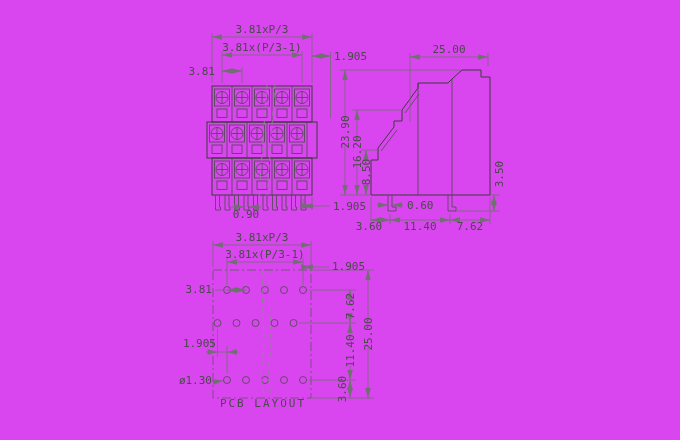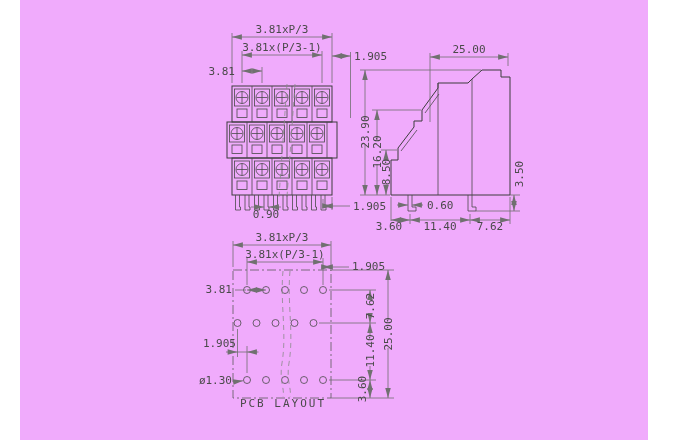--- a/index.html
+++ b/index.html
@@ -1,16 +1,16 @@
 <!DOCTYPE html>
 <html><head>
 <meta charset="utf-8">
 <style>
   html,body{margin:0;padding:0;background:#ffffff;}
-  .stage{width:628px;height:440px;background:#f0abfc;position:relative;overflow:hidden;margin-left:20px;}
+  .stage{width:680px;height:440px;background:#d946ef;position:relative;overflow:hidden;}
   .obj{fill:none;stroke:#3d3d3d;stroke-width:1;}
   .obj2{fill:none;stroke:#4a4a4a;stroke-width:.8;}
   .dim{fill:none;stroke:#707070;stroke-width:.8;}
   .brk{fill:none;stroke:#8a8a8a;stroke-width:.8;stroke-dasharray:5 4;}
   .phantom{fill:none;stroke:#5a5a5a;stroke-width:.8;stroke-dasharray:9 3 2 3;}
   .dimtxt{font-family:"DejaVu Sans Mono","Liberation Mono",monospace;font-size:11px;fill:#4a4a4a;}
   .caption{letter-spacing:2px;}
 </style>
 </head>
 <body>

